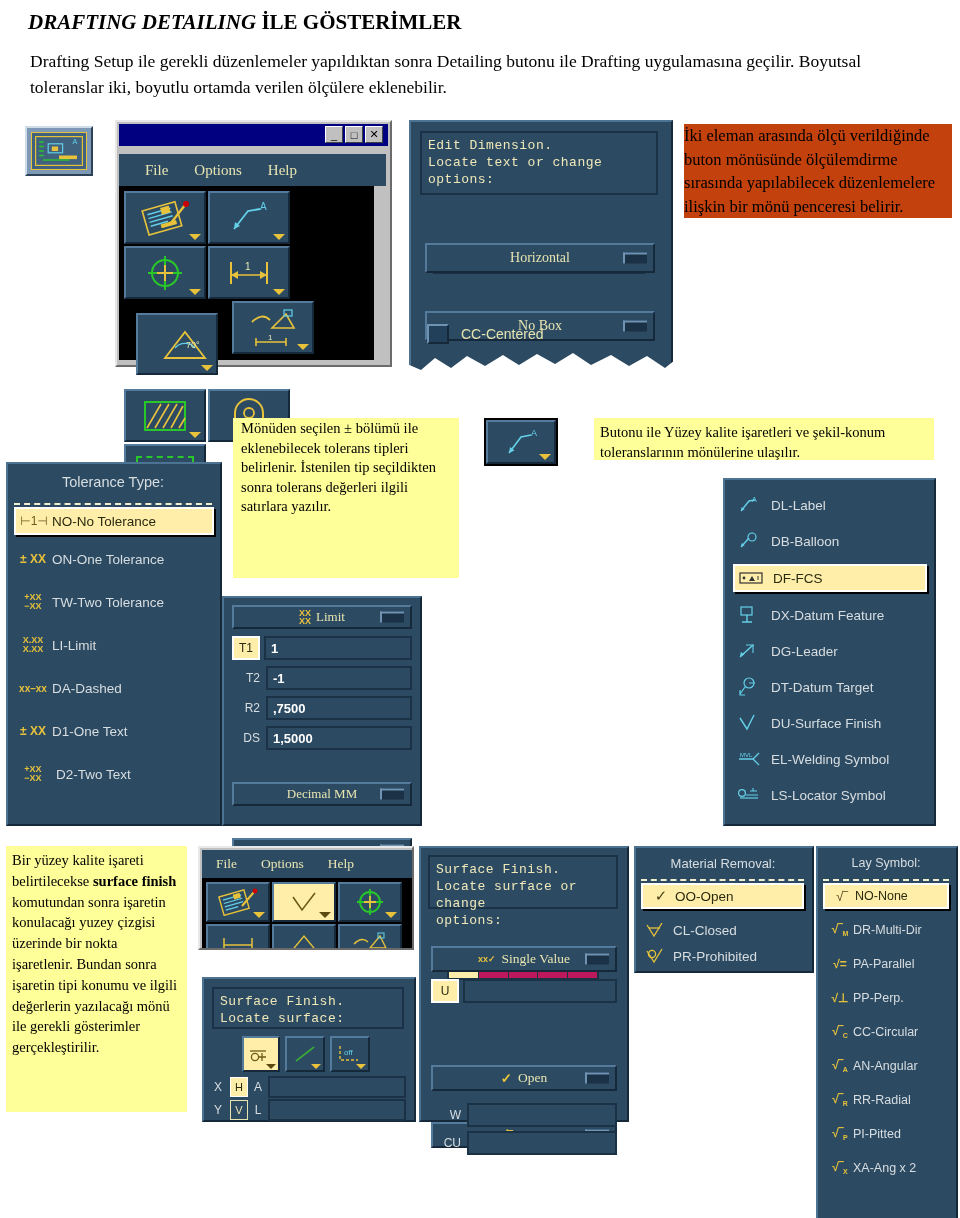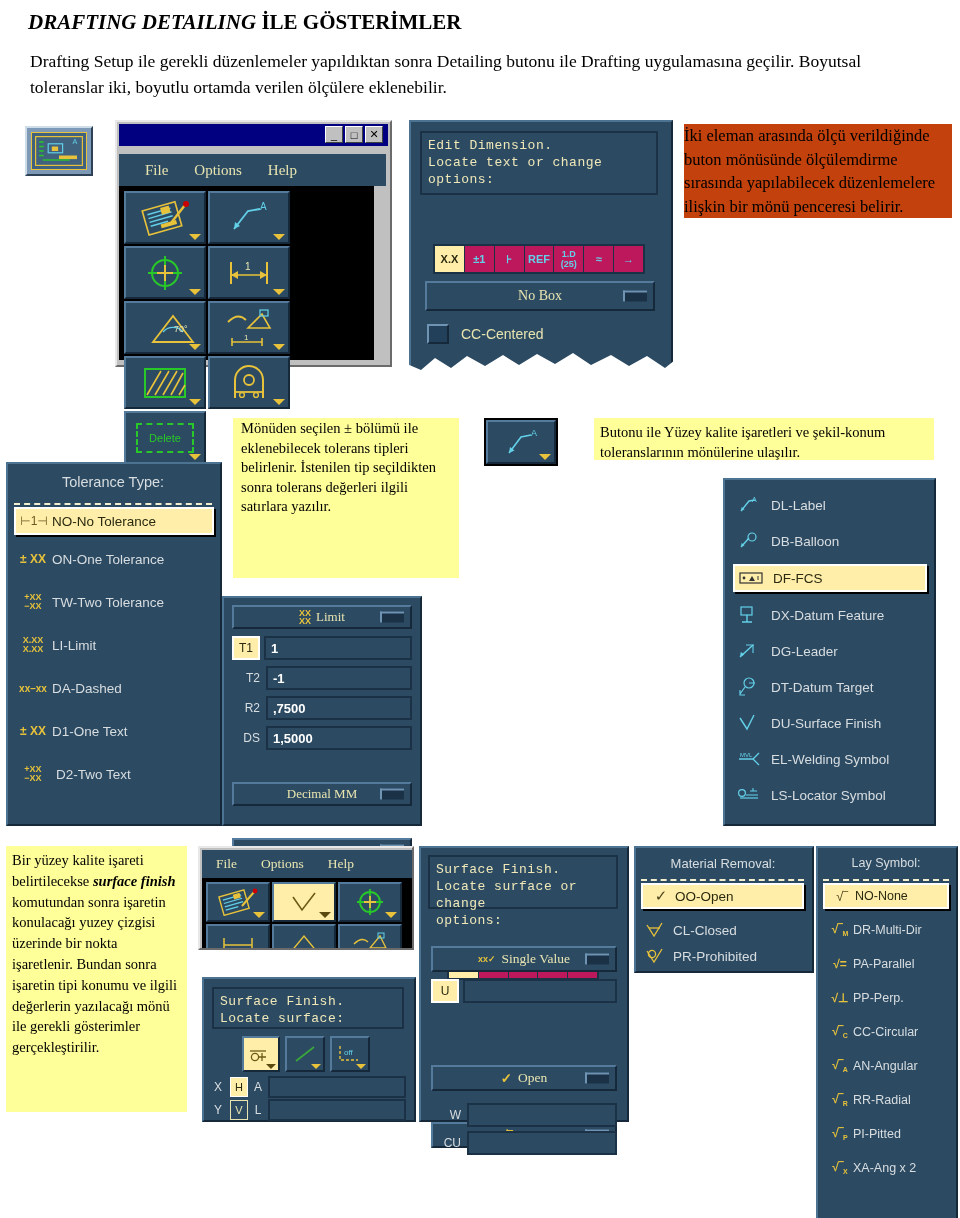--- a/index.html
+++ b/index.html
@@ -23,21 +23,21 @@
   }
 
   .note{
     background:#ffff99;color:#000;
     font-family:"Liberation Serif", serif;
   }
   #note-right-1{left:684px;top:124px;width:268px;font-size:16.5px;line-height:23.5px;background:#c2410c;}
   #note-mid-1{left:233px;top:418px;width:226px;height:160px;font-size:14.5px;line-height:19.5px;padding:1px 8px 0 8px;box-sizing:border-box;}
   #note-right-2{left:594px;top:418px;width:340px;height:42px;font-size:14.5px;line-height:19.5px;padding:5px 6px 0 6px;box-sizing:border-box;}
   #note-bottom-left{left:6px;top:846px;width:181px;height:266px;font-size:14.5px;line-height:20.8px;padding:4px 6px 0 6px;box-sizing:border-box;}
-  #note-bottom-left b{font-style:italic;font-weight:bold;}
+  #note-bottom-left b{font-weight:bold;}
   .cadpanel{
     border-top:2px solid #4d7392;
     border-left:2px solid #4d7392;
     border-right:2px solid #16293a;
     border-bottom:2px solid #16293a;
   }
   .cadbtn{
     background:#2c4b63;
     border-top:2px solid #547b9c;
     border-left:2px solid #547b9c;
@@ -209,21 +209,21 @@
 
     <div class="iconCell" style="width:82px;height:53px;margin:1px;">
       <svg width="52" height="34" viewBox="0 0 52 34">
         <path d="M8 6 v22 M44 6 v22" stroke="#e8c23a" stroke-width="2"></path>
         <path d="M8 19 h36" stroke="#e8c23a" stroke-width="1.6"></path>
         <path d="M8 19 l7 -4 v8 z M44 19 l-7 -4 v8 z" fill="#e8c23a"></path>
         <text x="22" y="14" fill="#e8e4b0" font-size="10" font-family="Liberation Sans">1</text>
       </svg>
       <div class="tri"></div>
     </div>
-    <div class="iconCell" style="width:82px;height:53px;margin:1px;padding-left:16px;">
+    <div class="iconCell" style="width:82px;height:62px;margin:13px;padding-left:16px;">
       <svg width="52" height="36" viewBox="0 0 52 36">
         <path d="M6 32 L26 6 L46 32 Z" fill="none" stroke="#e8c23a" stroke-width="1.8"></path>
         <path d="M16 22 a13 13 0 0 1 20 0" fill="none" stroke="#63d0e8" stroke-width="1.3"></path>
         <text x="27" y="22" fill="#e8e4b0" font-size="9" font-family="Liberation Sans">70°</text>
       </svg>
       <div class="tri"></div>
     </div>
     <div class="iconCell" style="width:82px;height:53px;margin:1px;">
       <svg width="54" height="40" viewBox="0 0 54 40">
         <path d="M6 14 q10 -10 18 -2" stroke="#e8c23a" stroke-width="1.8" fill="none"></path>
@@ -268,20 +268,24 @@
     <div class="ob sel">X.X</div>
     <div class="ob">±1</div>
     <div class="ob">⊦</div>
     <div class="ob">REF</div>
     <div class="ob" style="white-space:pre-line;font-size:9px;">1.D
 (25)</div>
     <div class="ob">≈</div>
     <div class="ob">→</div>
   </div>
 
+  <div class="abs combo" style="left:14px;top:121px;width:230px;height:30px;">
+    <span>Horizontal</span>
+    <span class="arrowtab"></span>
+  </div>
   <div class="abs combo" style="left:14px;top:159px;width:230px;height:30px;">
     <span>No Box</span>
     <span class="arrowtab"></span>
   </div>
 
   <div class="abs" style="left:16px;top:200px;width:230px;height:24px;display:flex;align-items:center;">
     <span style="width:18px;height:16px;background:#23405a;border-top:2px solid #6f94b3;border-left:2px solid #6f94b3;border-right:2px solid #16293a;border-bottom:2px solid #16293a;display:inline-block;"></span>
     <span style="margin-left:12px;color:#e8e4b0;font-family:'Liberation Sans',sans-serif;font-size:14px;">CC-Centered</span>
   </div>
 

